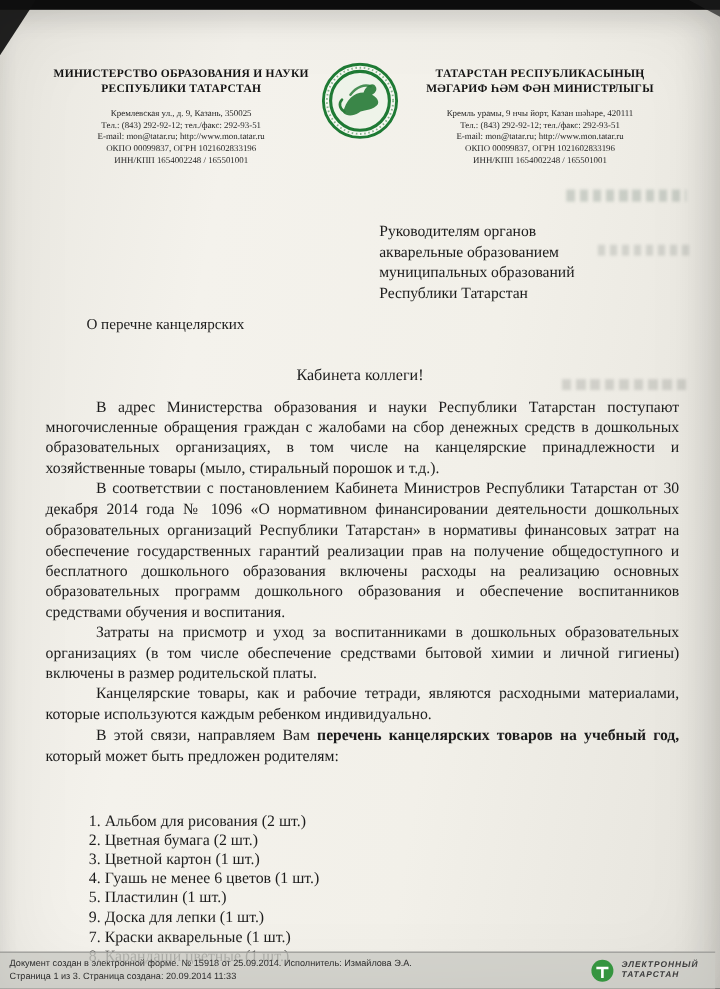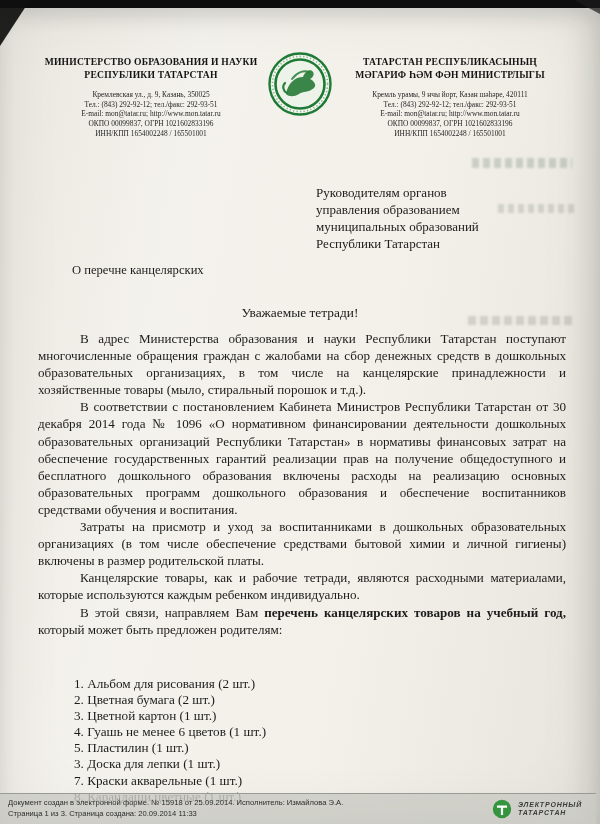--- a/index.html
+++ b/index.html
@@ -103,46 +103,46 @@
         <div>Кремль урамы, 9 нчы йорт, Казан шәһәре, 420111</div>
         <div>Тел.: (843) 292-92-12; тел./факс: 292-93-51</div>
         <div>E-mail: mon@tatar.ru; http://www.mon.tatar.ru</div>
         <div>ОКПО 00099837, ОГРН 1021602833196</div>
         <div>ИНН/КПП 1654002248 / 165501001</div>
       </div>
     </div>
 
     <div class="recipient">
       <div>Руководителям органов</div>
-      <div>управления образованием</div>
+      <div>акварельные образованием</div>
       <div>муниципальных образований</div>
       <div>Республики Татарстан</div>
     </div>
 
     <div class="subject">
       <div>О перечне канцелярских</div>
     </div>
 
-    <div class="salutation">Уважаемые тетради!</div>
+    <div class="salutation">Кабинета коллеги!</div>
 
     <div class="bodytext">
       <p>В адрес Министерства образования и науки Республики Татарстан поступают многочисленные обращения граждан с жалобами на сбор денежных средств в дошкольных образовательных организациях, в том числе на канцелярские принадлежности и хозяйственные товары (мыло, стиральный порошок и т.д.).</p>
       <p>В соответствии с постановлением Кабинета Министров Республики Татарстан от 30 декабря 2014 года № 1096 «О нормативном финансировании деятельности дошкольных образовательных организаций Республики Татарстан» в нормативы финансовых затрат на обеспечение государственных гарантий реализации прав на получение общедоступного и бесплатного дошкольного образования включены расходы на реализацию основных образовательных программ дошкольного образования и обеспечение воспитанников средствами обучения и воспитания.</p>
       <p>Затраты на присмотр и уход за воспитанниками в дошкольных образовательных организациях (в том числе обеспечение средствами бытовой химии и личной гигиены) включены в размер родительской платы.</p>
       <p>Канцелярские товары, как и рабочие тетради, являются расходными материалами, которые используются каждым ребенком индивидуально.</p>
       <p><span>В этой связи, направляем Вам </span><span class="b">перечень канцелярских товаров на учебный год,</span><span> который может быть предложен родителям:</span></p>
     </div>
 
     <div class="list">
       <div>1. Альбом для рисования  (2 шт.)</div>
       <div>2. Цветная бумага (2 шт.)</div>
       <div>3. Цветной картон (1 шт.)</div>
       <div>4. Гуашь не менее 6 цветов (1 шт.)</div>
       <div>5. Пластилин (1 шт.)</div>
-      <div>3. Доска для лепки (1 шт.)</div>
+      <div>9. Доска для лепки (1 шт.)</div>
       <div>7. Краски акварельные (1 шт.)</div>
       <div>8. Карандаши цветные (1 шт.)</div>
     </div>
 
     <div class="artifact a1"></div>
     <div class="artifact a2"></div>
     <div class="artifact a3"></div>
   </div>
 
   <div class="edge-top"></div>

